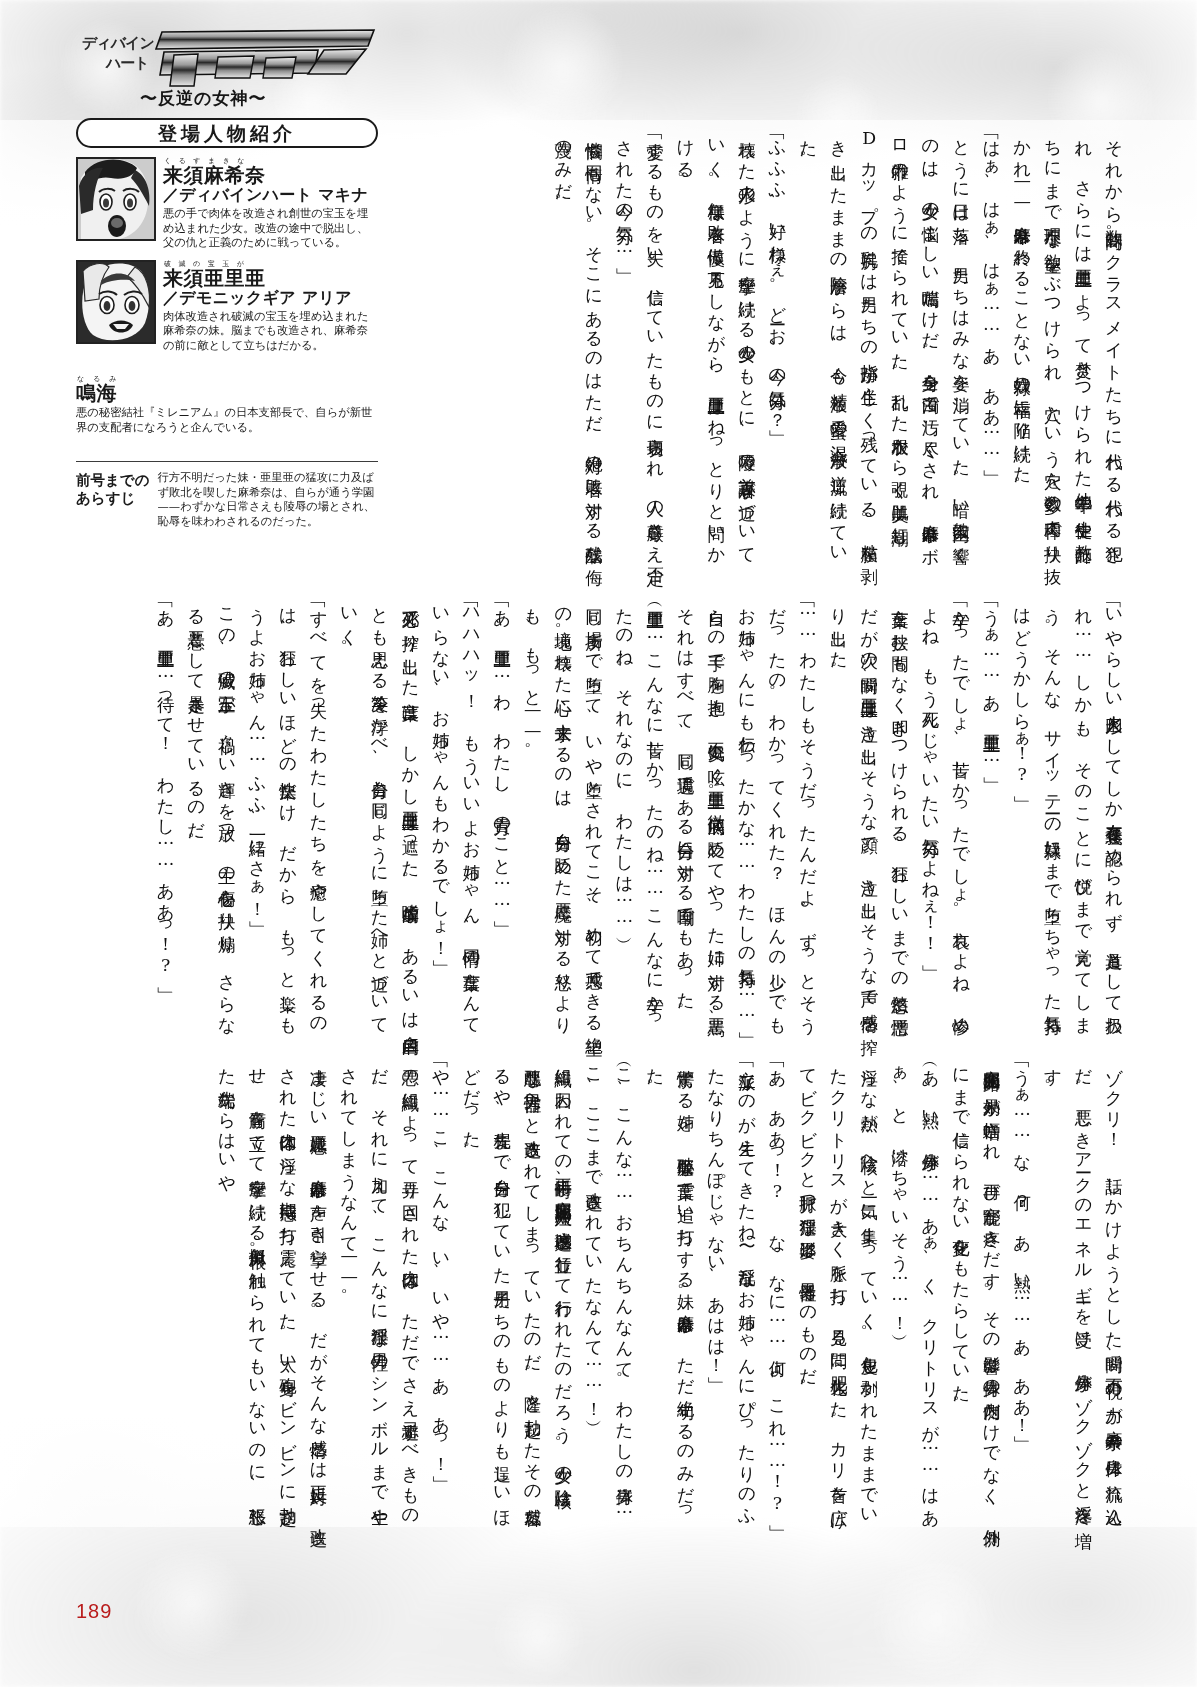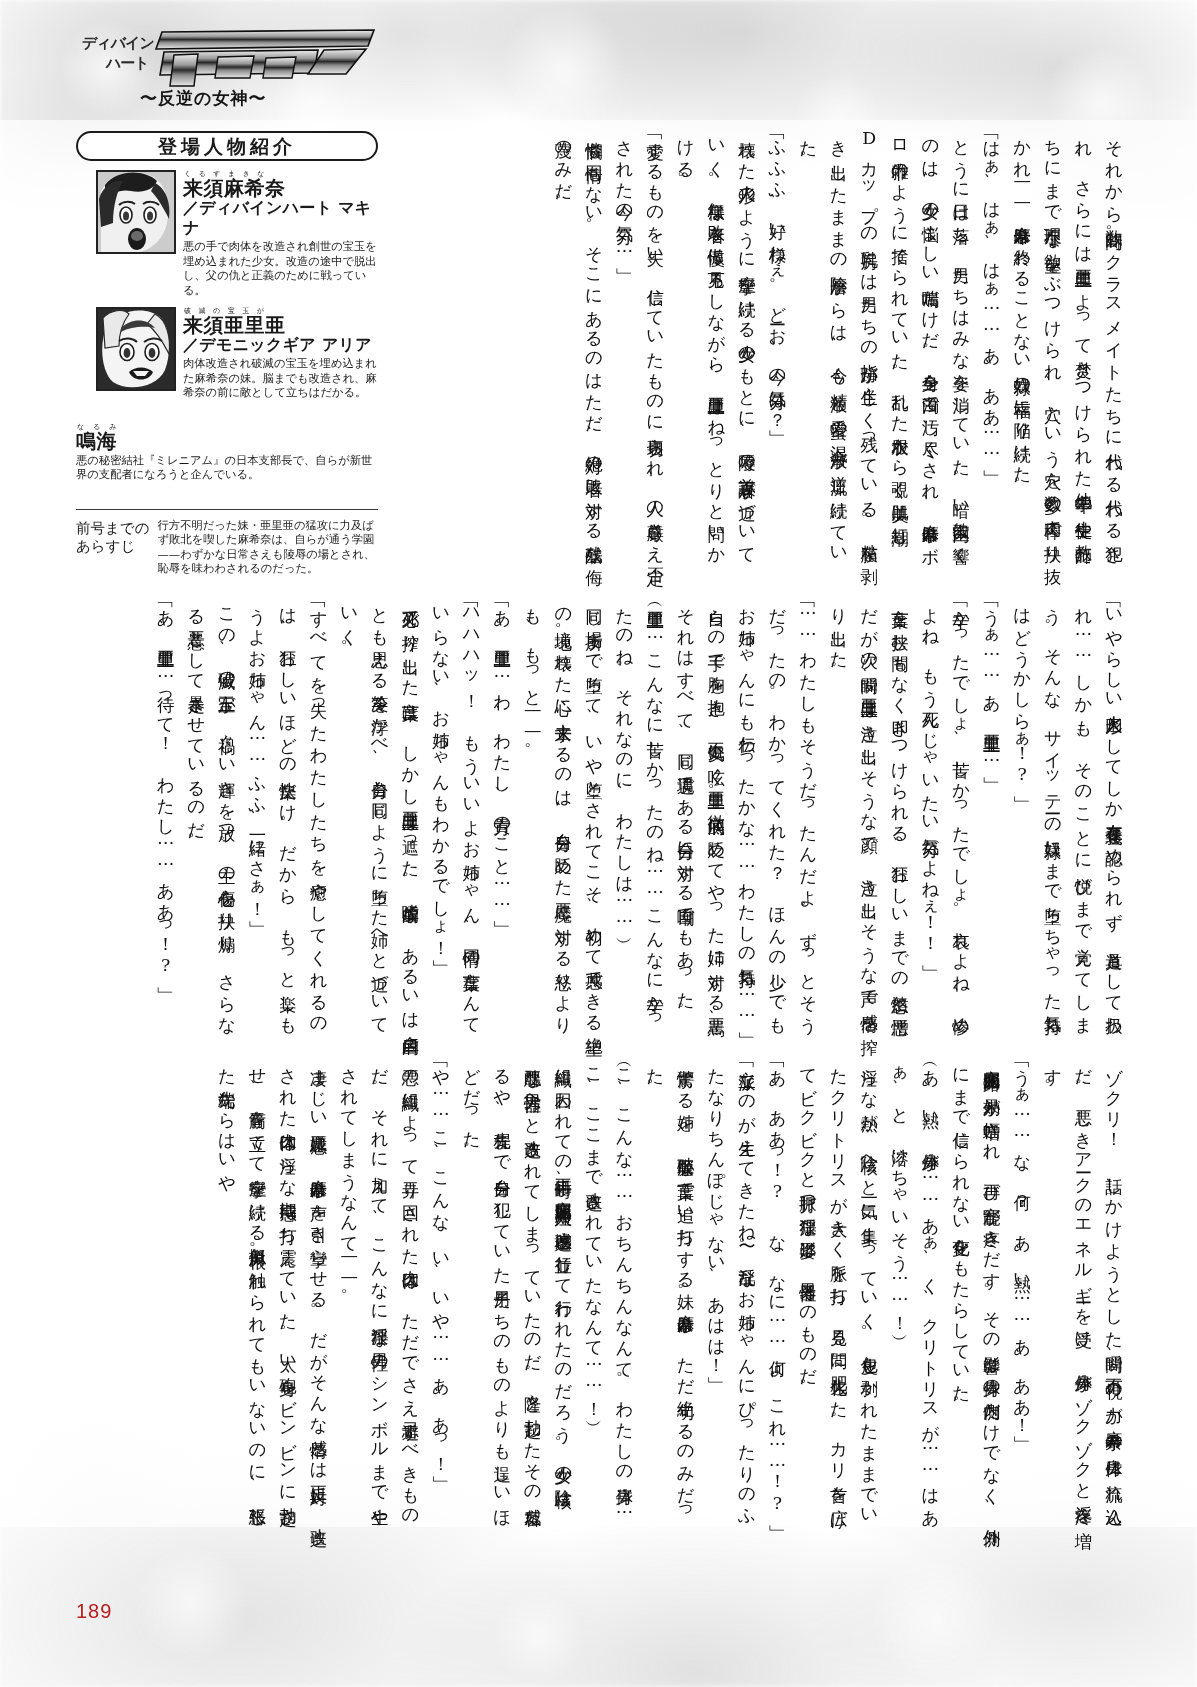--- a/index.html
+++ b/index.html
@@ -69,21 +69,21 @@
     width: 300px;
     height: 92px;
     z-index: 5;
   }
   .logo-svg { display:block; }
 
   
   .intro-panel {
     position: absolute;
     left: 76px;
-    top: 131px;
+    top: 118px;
     width: 302px;
     z-index: 6;
   }
   .intro-header {
     box-sizing: border-box;
     width: 302px;
     height: 30px;
     border: 2px solid #1a1a1a;
     border-radius: 15px;
     background: #ffffff;
@@ -92,21 +92,20 @@
     font-weight: bold;
     font-size: 19px;
     letter-spacing: 4px;
     font-family: "DejaVu Sans", "Liberation Sans", sans-serif;
   }
 
   .char-row {
     display: flex;
     gap: 7px;
     margin-top: 9px;
-    margin-left: 20px;
   }
   .char-portrait {
     width: 78px;
     height: 82px;
     flex: 0 0 78px;
     border: 1px solid #222;
     background: #cfcfcf;
     position: relative;
     overflow: hidden;
   }
@@ -154,21 +153,21 @@
   }
 
   .synopsis {
     display: flex;
     gap: 8px;
     margin-top: 9px;
   }
   .synopsis-label {
     flex: 0 0 auto;
     font-size: 14.5px;
-    font-weight: normal;
+    font-weight: bold;
     line-height: 18px;
     font-family: "DejaVu Sans", "Liberation Sans", sans-serif;
   }
   .synopsis-text {
     flex: 1 1 auto;
     font-size: 11.3px;
     line-height: 14.5px;
     font-family: "DejaVu Sans", "Liberation Sans", sans-serif;
   }
 

